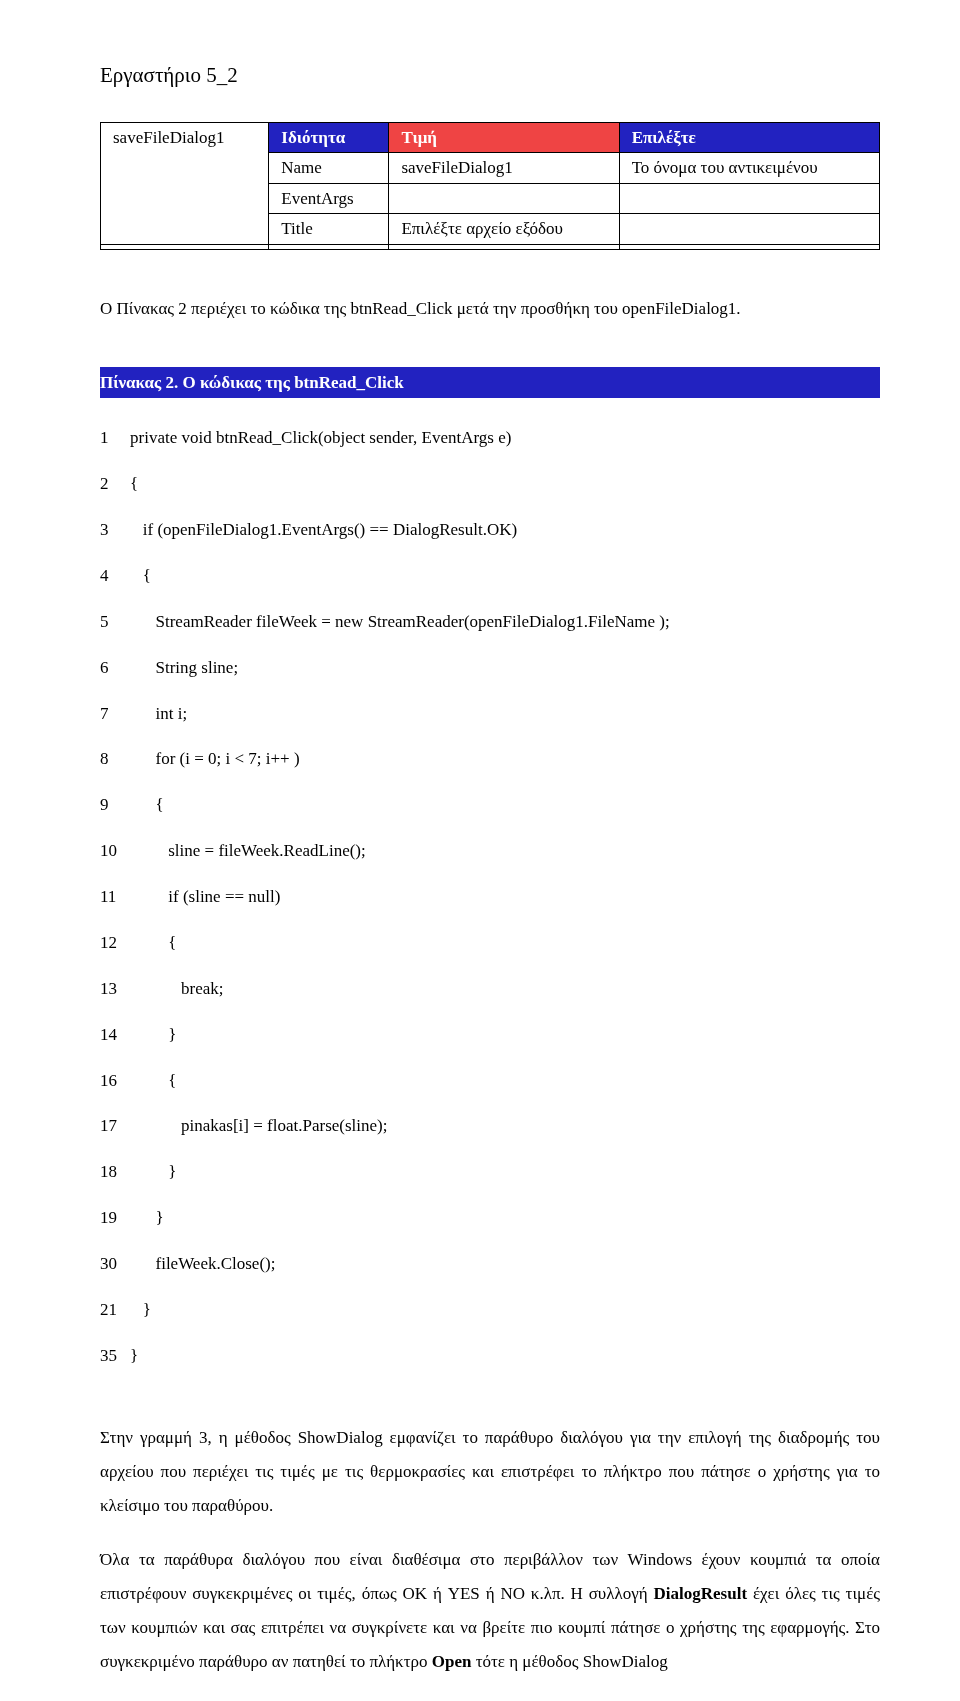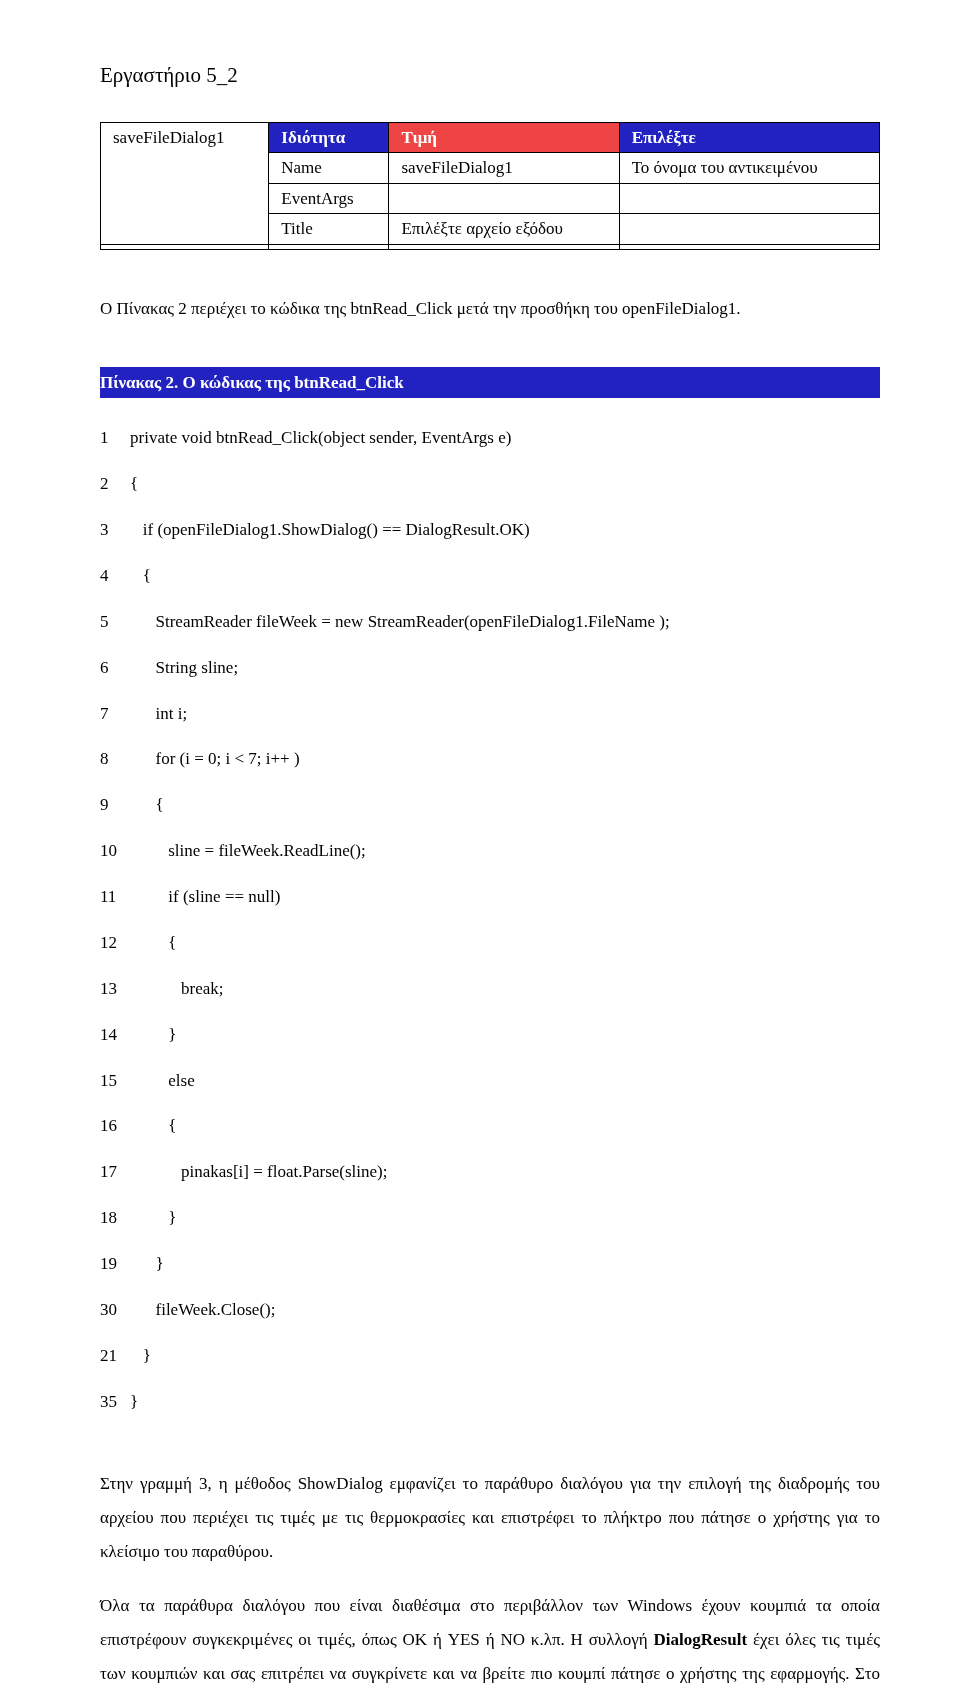--- a/index.html
+++ b/index.html
@@ -108,33 +108,32 @@
 </tbody>
   </table>
 
 <div class="body-text">Ο Πίνακας 2 περιέχει το κώδικα της btnRead_Click μετά την προσθήκη του openFileDialog1.</div>
 
 <div class="pinakas-title">Πίνακας 2. Ο κώδικας της btnRead_Click</div>
 
 <div class="code-block">
 <div class="code-line"><span class="ln">1</span><span class="code">private void btnRead_Click(object sender, EventArgs e)</span></div>
 <div class="code-line"><span class="ln">2</span><span class="code">{</span></div>
-<div class="code-line"><span class="ln">3</span><span class="code">   if (openFileDialog1.ShowDialog() == DialogResult.OK)</span></div>
+<div class="code-line"><span class="ln">3</span><span class="code">   if (openFileDialog1.EventArgs() == DialogResult.OK)</span></div>
 <div class="code-line"><span class="ln">4</span><span class="code">   {</span></div>
 <div class="code-line"><span class="ln">5</span><span class="code">      StreamReader fileWeek = new StreamReader(openFileDialog1.FileName );</span></div>
 <div class="code-line"><span class="ln">6</span><span class="code">      String sline;</span></div>
 <div class="code-line"><span class="ln">7</span><span class="code">      int i;</span></div>
 <div class="code-line"><span class="ln">8</span><span class="code">      for (i = 0; i &lt; 7; i++ )</span></div>
 <div class="code-line"><span class="ln">9</span><span class="code">      {</span></div>
 <div class="code-line"><span class="ln">10</span><span class="code">         sline = fileWeek.ReadLine();</span></div>
 <div class="code-line"><span class="ln">11</span><span class="code">         if (sline == null)</span></div>
 <div class="code-line"><span class="ln">12</span><span class="code">         {</span></div>
 <div class="code-line"><span class="ln">13</span><span class="code">            break;</span></div>
 <div class="code-line"><span class="ln">14</span><span class="code">         }</span></div>
-<div class="code-line"><span class="ln">15</span><span class="code">         else</span></div>
 <div class="code-line"><span class="ln">16</span><span class="code">         {</span></div>
 <div class="code-line"><span class="ln">17</span><span class="code">            pinakas[i] = float.Parse(sline);</span></div>
 <div class="code-line"><span class="ln">18</span><span class="code">         }</span></div>
 <div class="code-line"><span class="ln">19</span><span class="code">      }</span></div>
 <div class="code-line"><span class="ln">30</span><span class="code">      fileWeek.Close();</span></div>
 <div class="code-line"><span class="ln">21</span><span class="code">   }</span></div>
 <div class="code-line"><span class="ln">35</span><span class="code">}</span></div>
 </div>
 
 <div class="para">Στην γραμμή 3, η μέθοδος ShowDialog εμφανίζει το παράθυρο διαλόγου για την επιλογή της διαδρομής του αρχείου που περιέχει τις τιμές με τις θερμοκρασίες και επιστρέφει το πλήκτρο που πάτησε ο χρήστης για το κλείσιμο του παραθύρου.</div>

